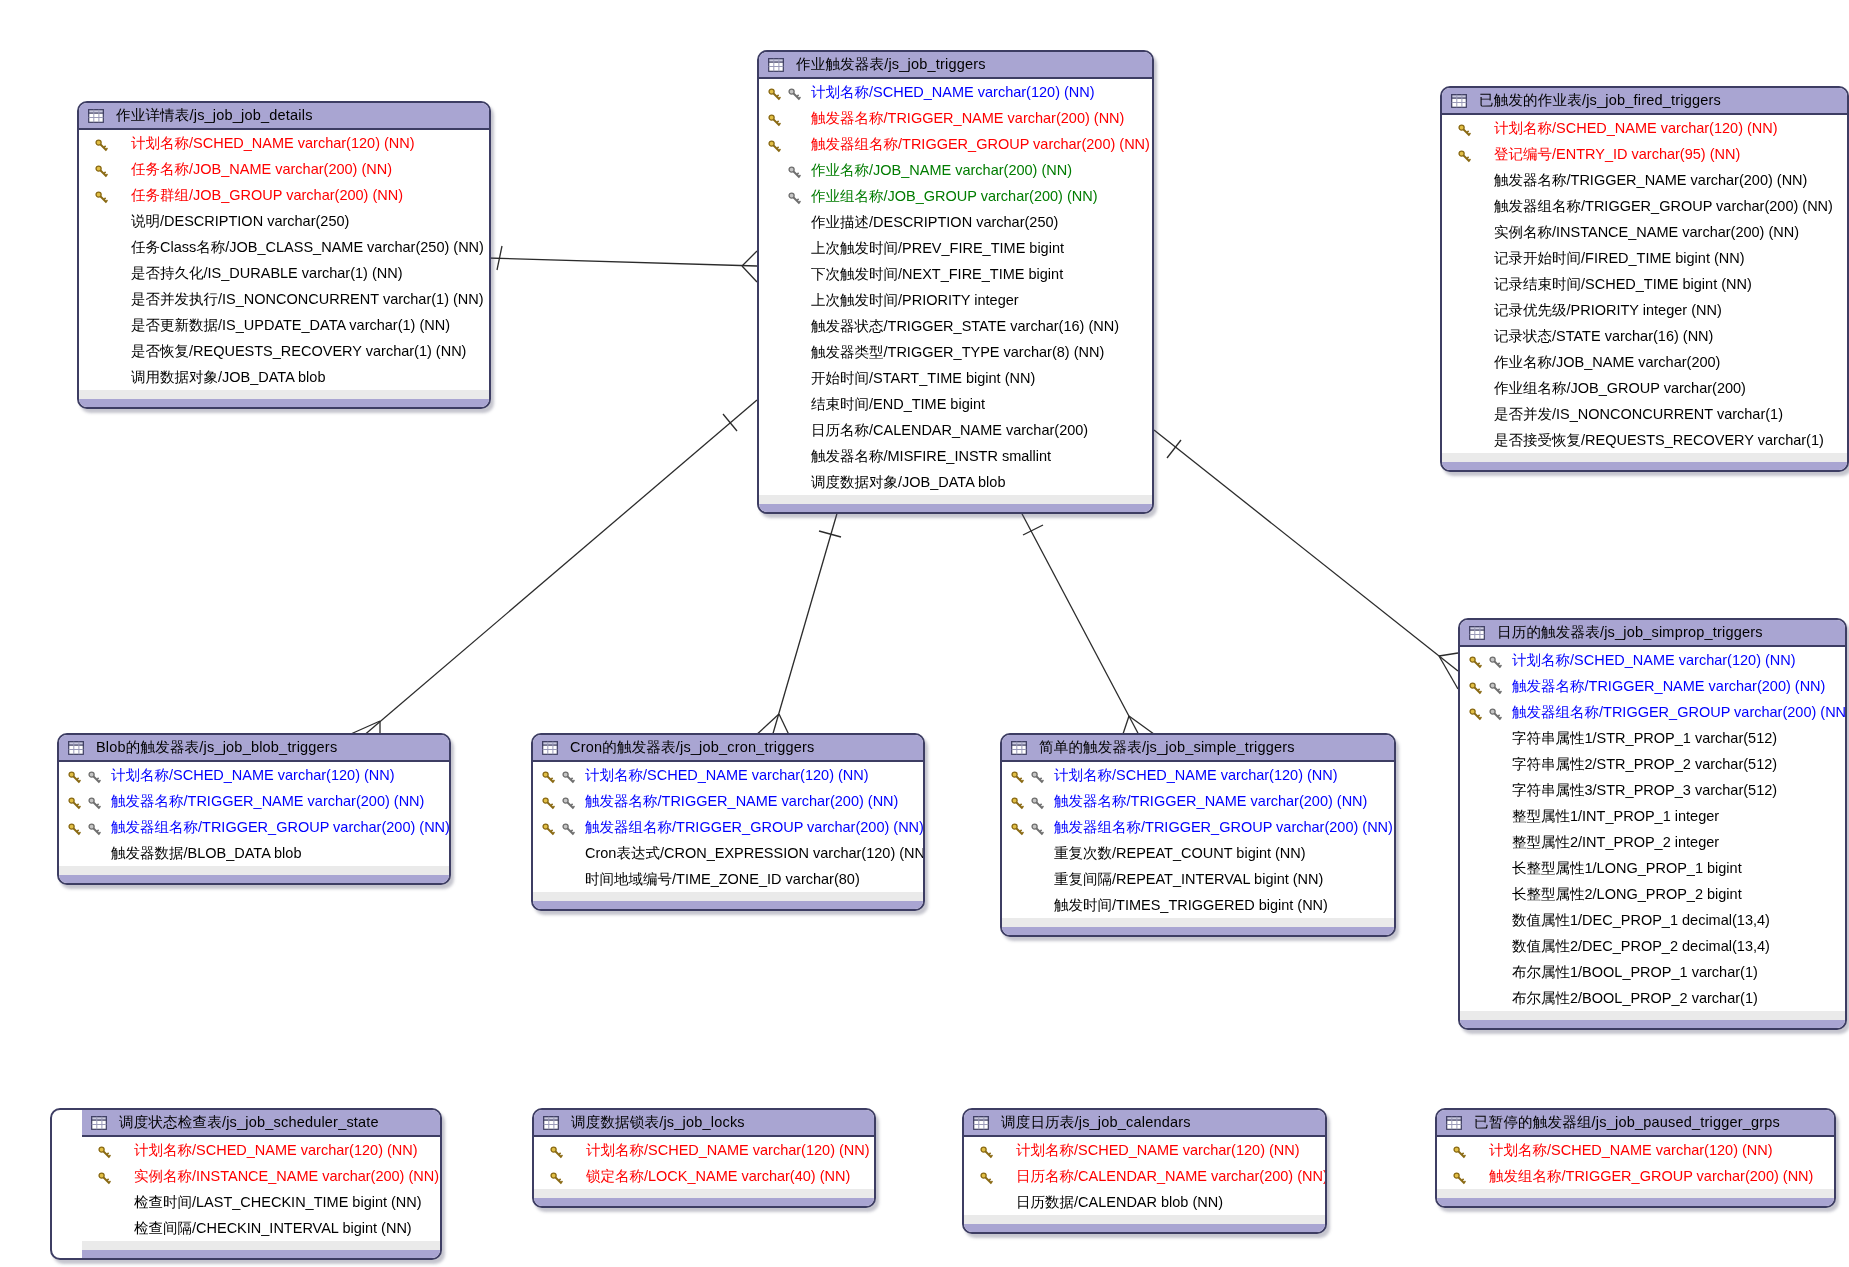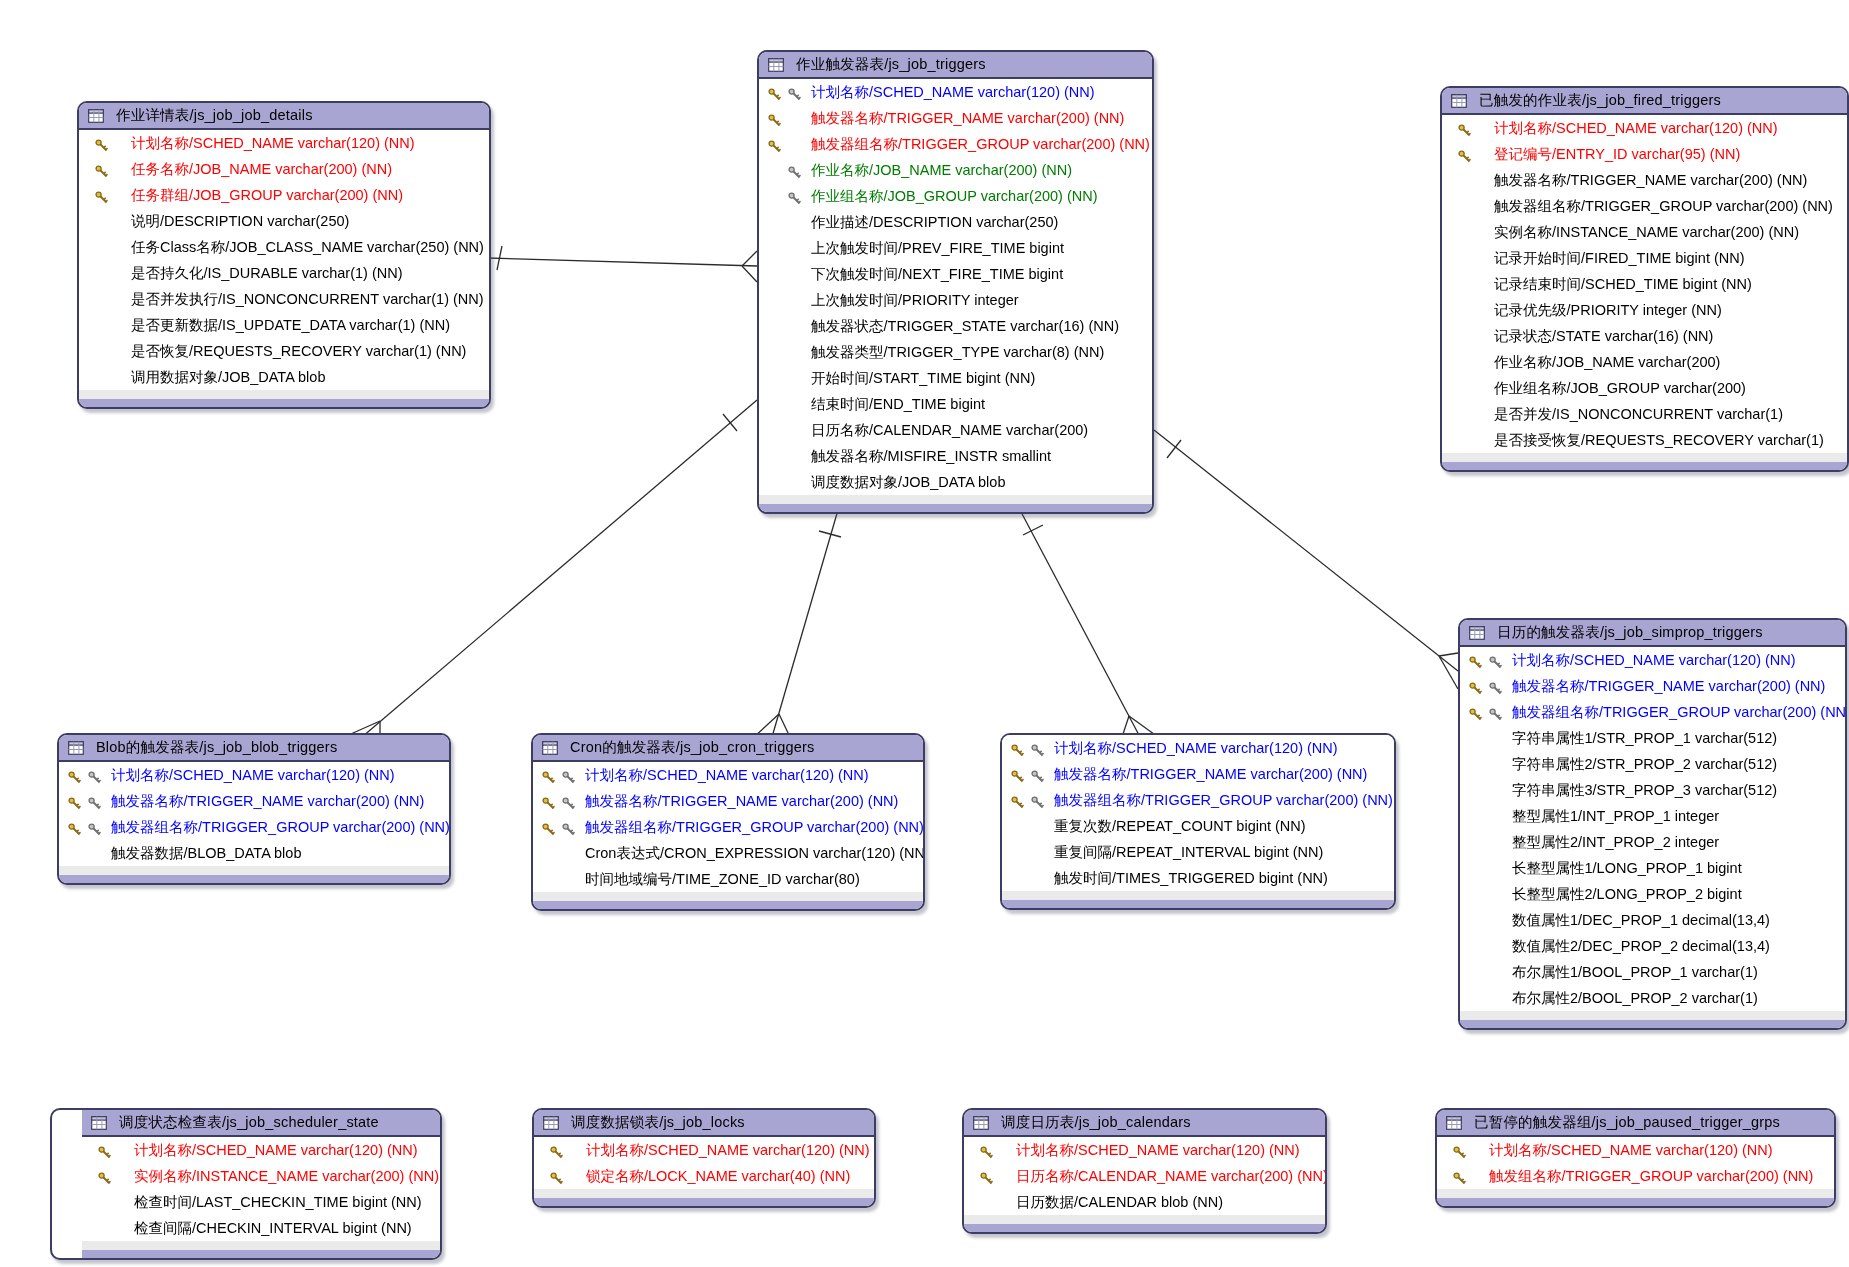--- a/index.html
+++ b/index.html
@@ -423,20 +423,30 @@
           <span class="row-text ct-normal">Cron表达式/CRON_EXPRESSION varchar(120) (NN)</span>
         </div>
         <div class="row">
           <span class="row-text ct-normal">时间地域编号/TIME_ZONE_ID varchar(80)</span>
         </div>
       </div>
       <div class="ft-gray"></div>
       <div class="ft-purple"></div>
     </div>
     <div class="tbl" style="left: 1000px; top: 733px; width: 392px;">
+      <div class="tbl-hd">
+        <svg width="16" height="14" viewBox="0 0 16 14">
+          <rect x="0.7" y="0.7" width="14.6" height="12.6" fill="#ffffff" stroke="#3c3c60" stroke-width="1.2"></rect>
+          <rect x="0.7" y="0.7" width="14.6" height="3.4" fill="#c9c9de" stroke="#3c3c60" stroke-width="1.2"></rect>
+          <line x1="5.8" y1="0.7" x2="5.8" y2="13.3" stroke="#9a9ab8" stroke-width="1"></line>
+          <line x1="10.9" y1="0.7" x2="10.9" y2="13.3" stroke="#9a9ab8" stroke-width="1"></line>
+          <line x1="0.7" y1="8.5" x2="15.3" y2="8.5" stroke="#9a9ab8" stroke-width="1"></line>
+        </svg>
+        <span class="tbl-title">简单的触发器表/js_job_simple_triggers</span>
+      </div>
       <div class="tbl-body">
         <div class="row">
           <span class="key-slot" style="left:8px"><svg width="15" height="15" viewBox="0 0 16 16">
               <circle cx="4.9" cy="4.9" r="2.7" fill="#e2bf45" stroke="#8a6a14" stroke-width="1.4"></circle>
               <line x1="7" y1="7" x2="13.4" y2="13.4" stroke="#8a6a14" stroke-width="2.1"></line>
               <line x1="10.4" y1="10.4" x2="12.4" y2="8.4" stroke="#8a6a14" stroke-width="1.6"></line>
               <line x1="12.6" y1="12.6" x2="14.4" y2="10.8" stroke="#8a6a14" stroke-width="1.6"></line>
             </svg></span>
           <span class="key-slot" style="left:28px"><svg width="15" height="15" viewBox="0 0 16 16">
               <circle cx="4.9" cy="4.9" r="2.7" fill="#c6c6c6" stroke="#6f6f6f" stroke-width="1.4"></circle>

